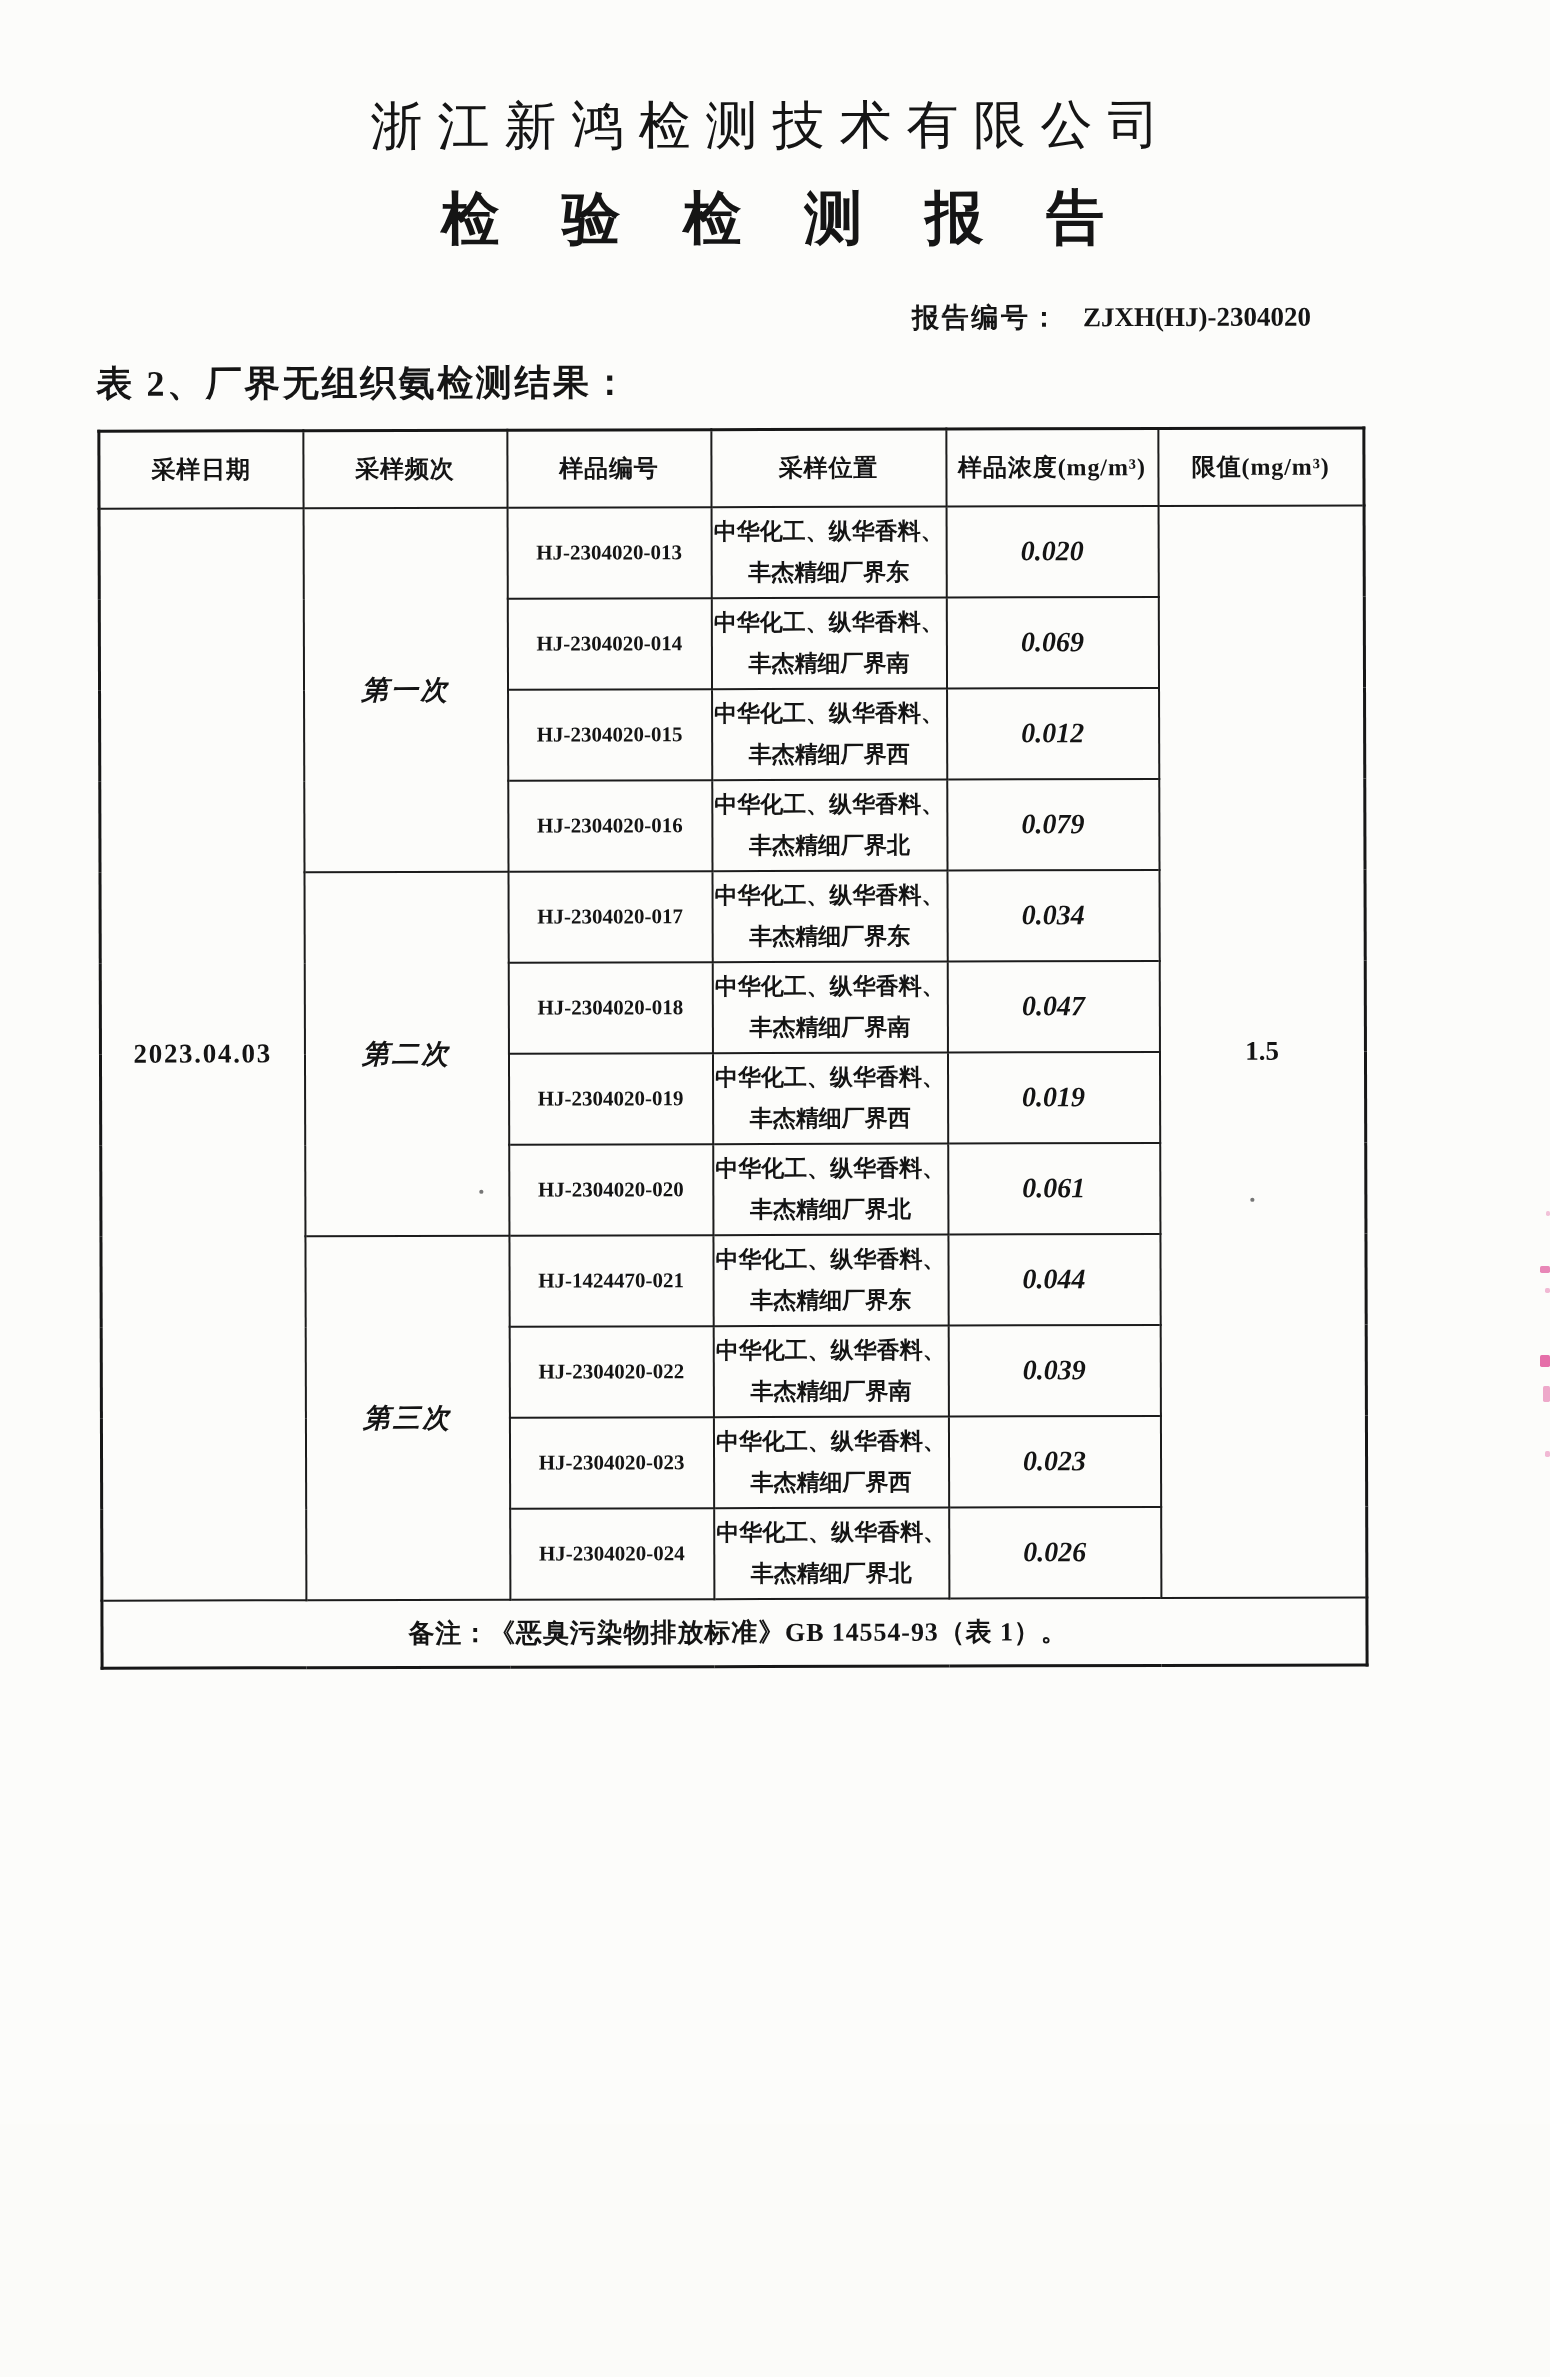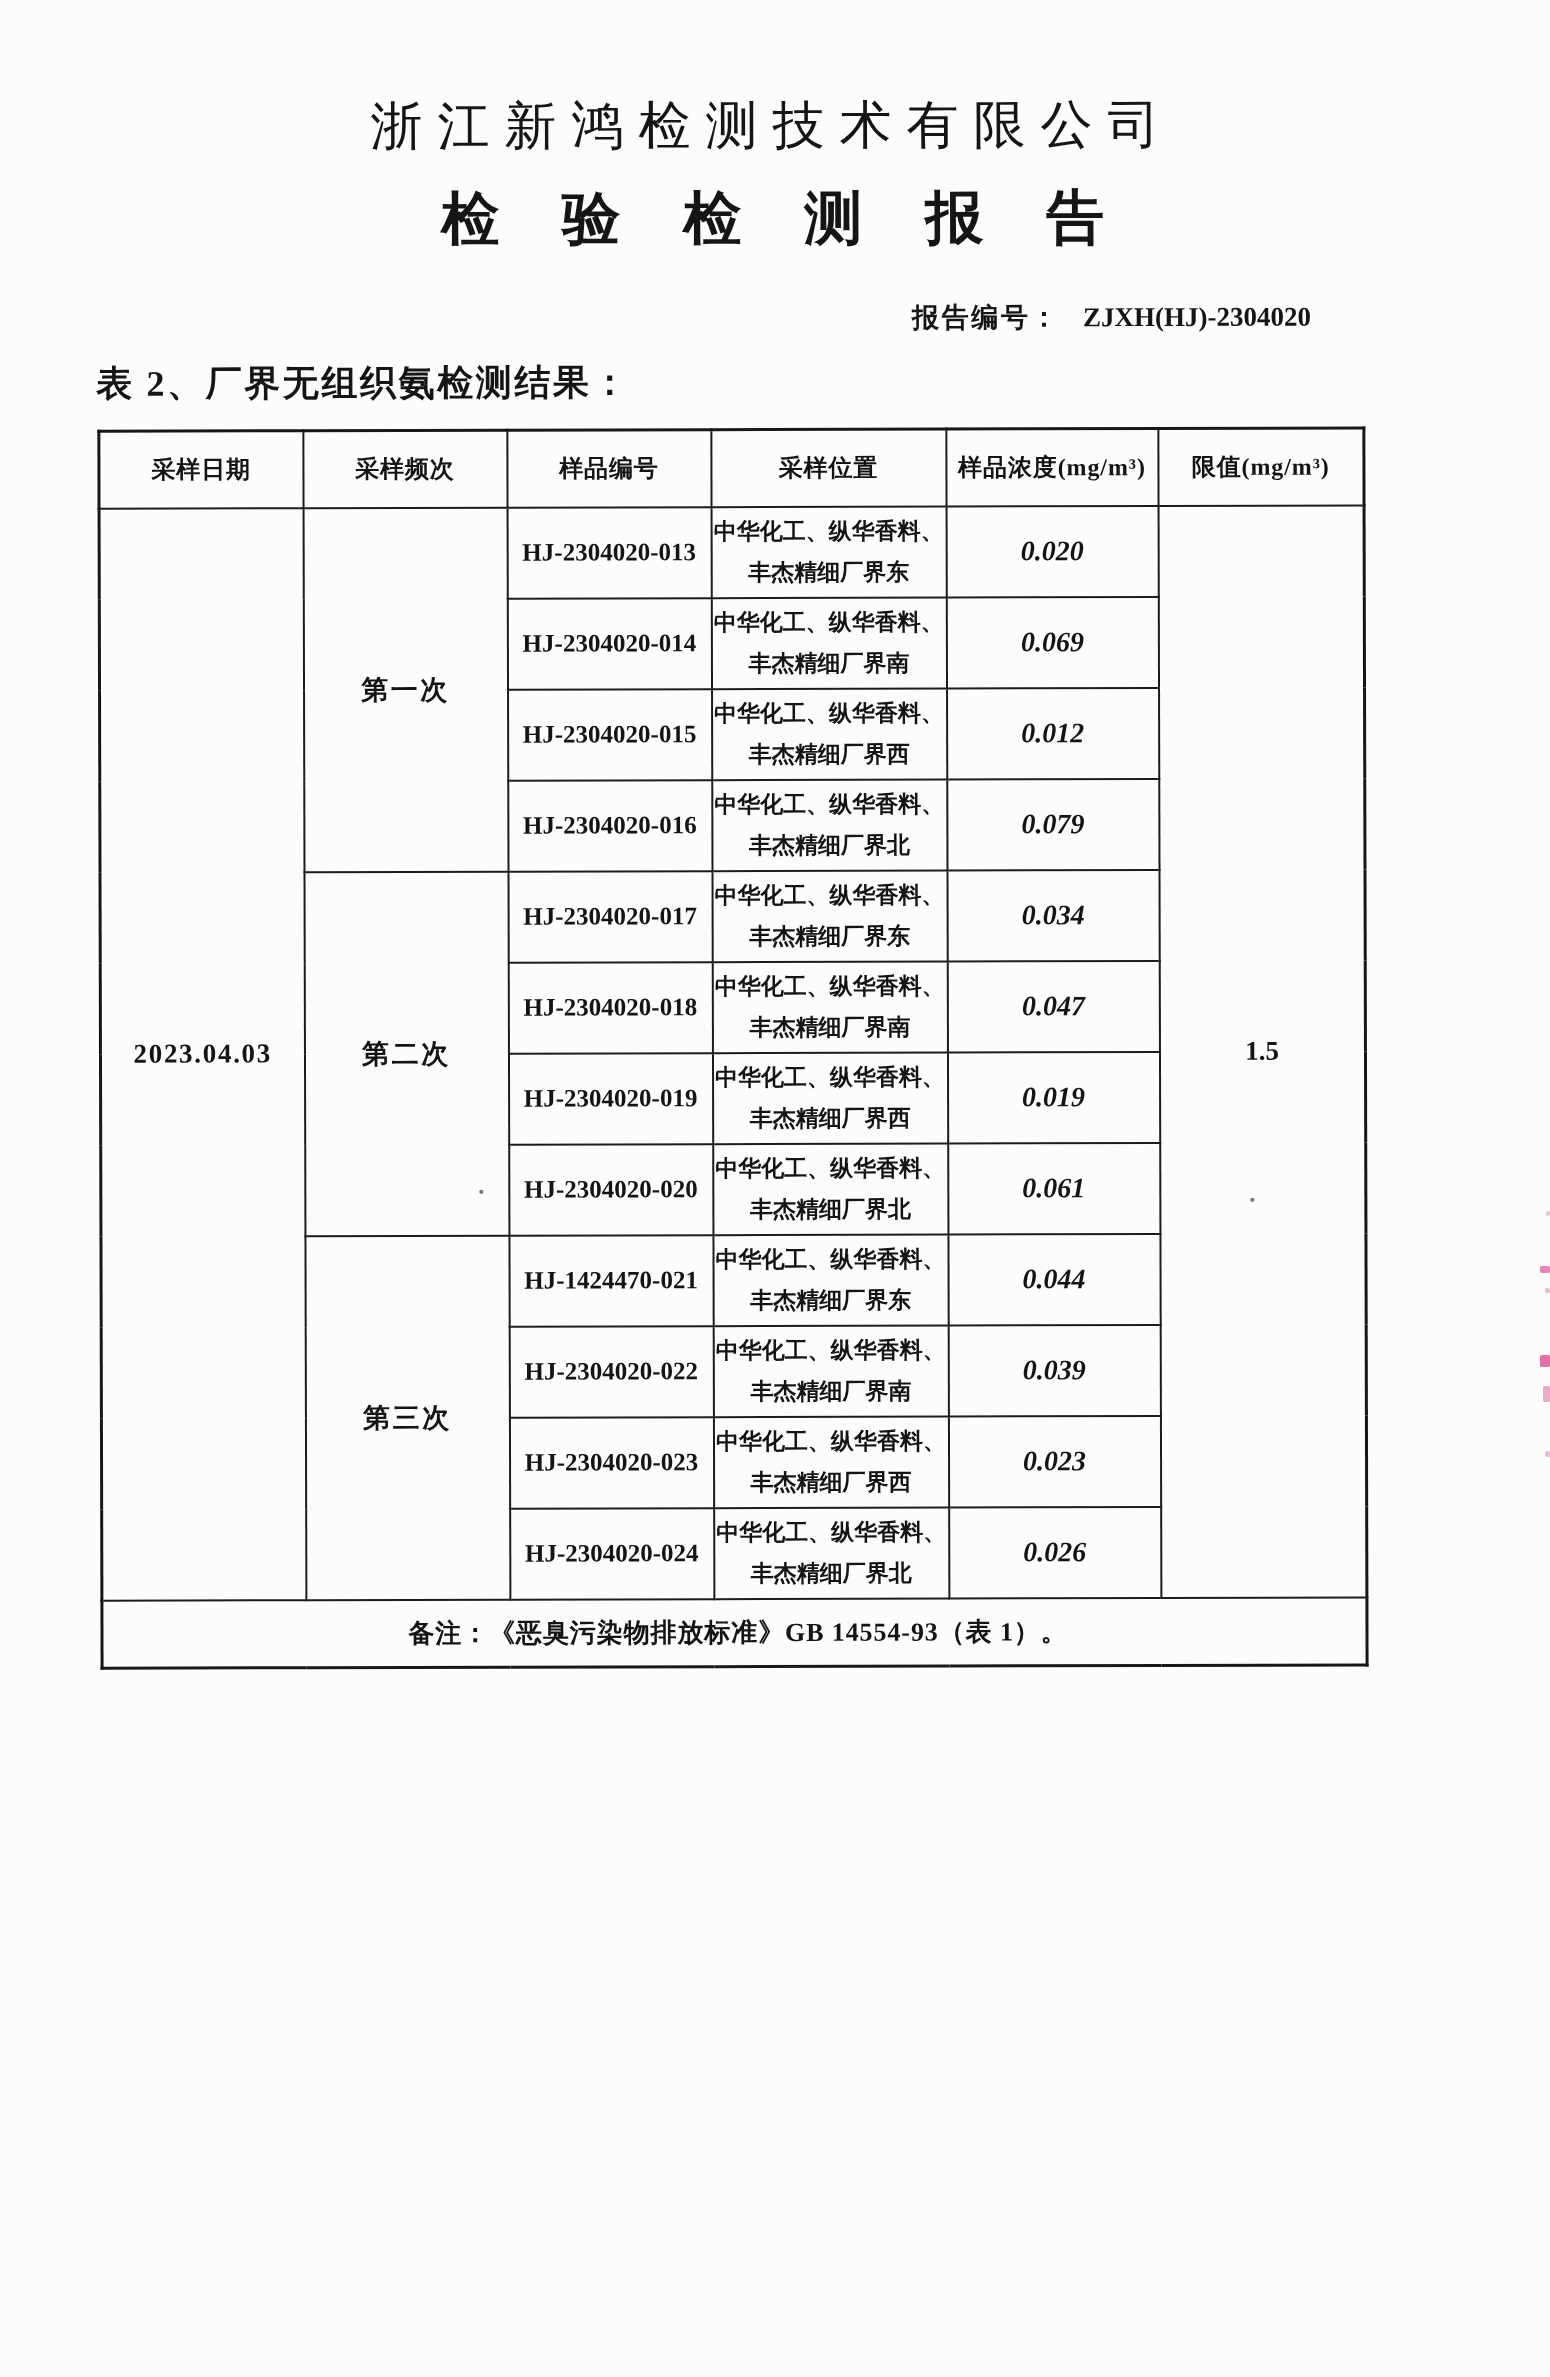--- a/index.html
+++ b/index.html
@@ -49,22 +49,22 @@
     border:2.2px solid #1c1c1c;
     text-align:center; vertical-align:middle;
     font-weight:700; color:#141414;
     overflow:hidden;
   }
   tr.head-row     { height:77px; }
   tr.data-row     { height:91px; }
   tr.note-row     { height:68px; }
   th.col-h        { font-size:24px; white-space:nowrap; letter-spacing:0.9px; }
   td.c-date       { font-size:27px; letter-spacing:1.7px; }
-  td.c-freq       { font-size:27px; letter-spacing:2.6px; }
-  td.c-id         { font-size:25px; white-space:nowrap; }
+  td.c-freq       { font-size:27px; letter-spacing:2.6px;font-style:italic; }
+  td.c-id         { font-size:21px; white-space:nowrap; }
   td.c-loc        { font-size:23px; line-height:41px; padding:1.7px 0;border-radius:27px; }
   td.c-loc .loc-line { display:block; white-space:nowrap; }
   td.c-val        { font-size:28px;font-style:italic; }
   td.c-limit      { font-size:27px; }
   td.c-note       { text-align:left; font-size:26px; padding-left:7px; letter-spacing:0.9px; white-space:nowrap; }
 
   .page-footer {
     position:absolute; top:2194px; left:0; width:100%;
     text-align:center; font-size:25px; font-weight:700; letter-spacing:4.4px;
     white-space:nowrap;

